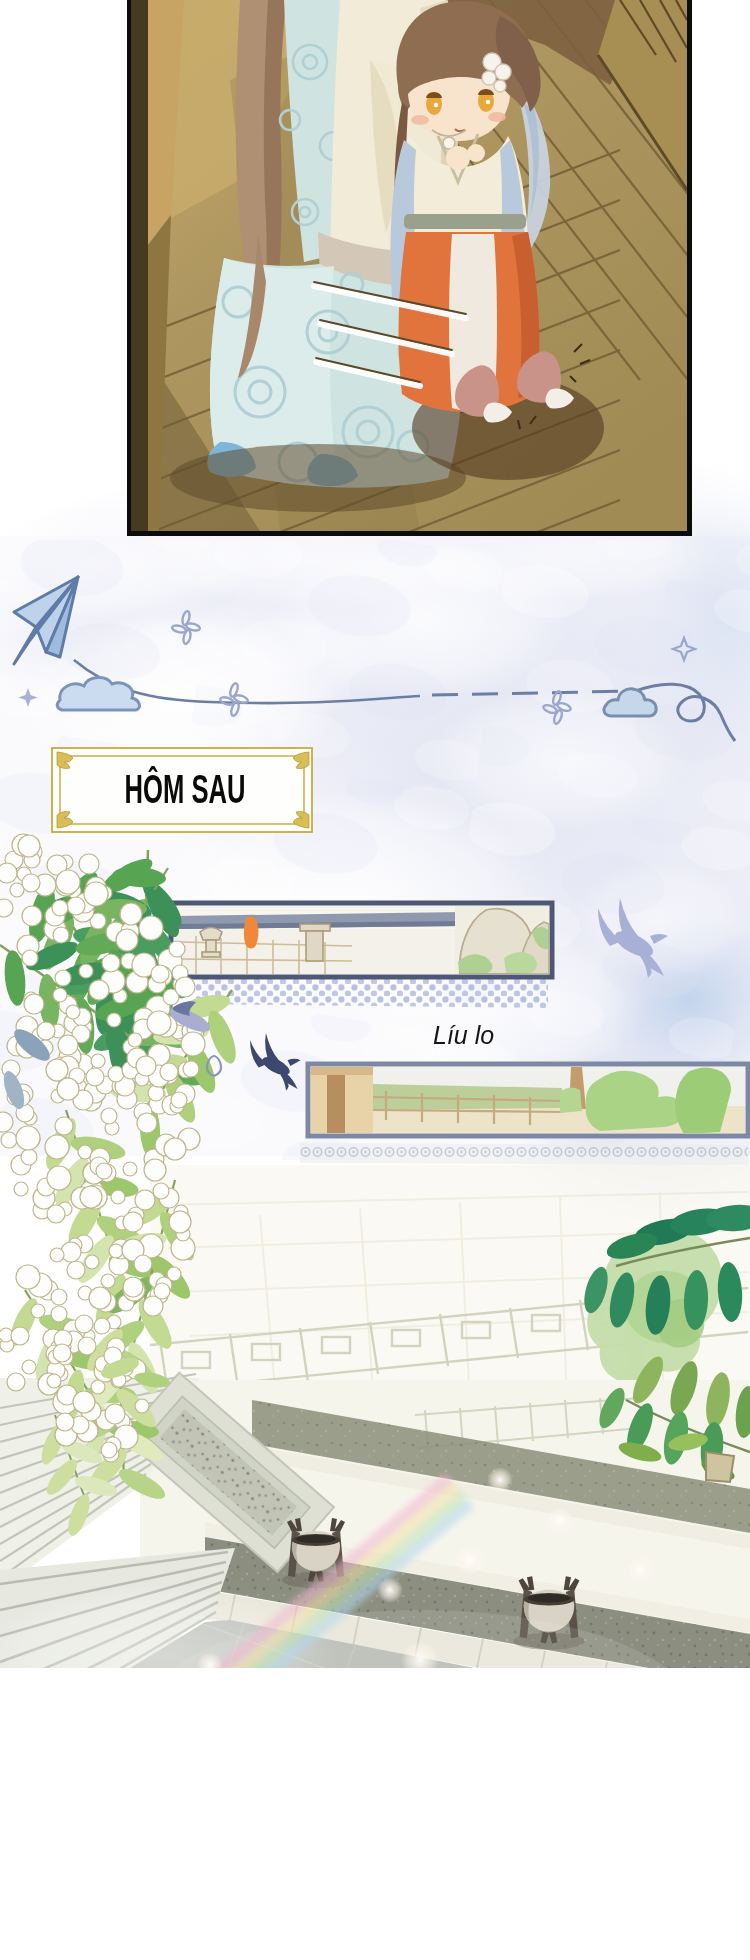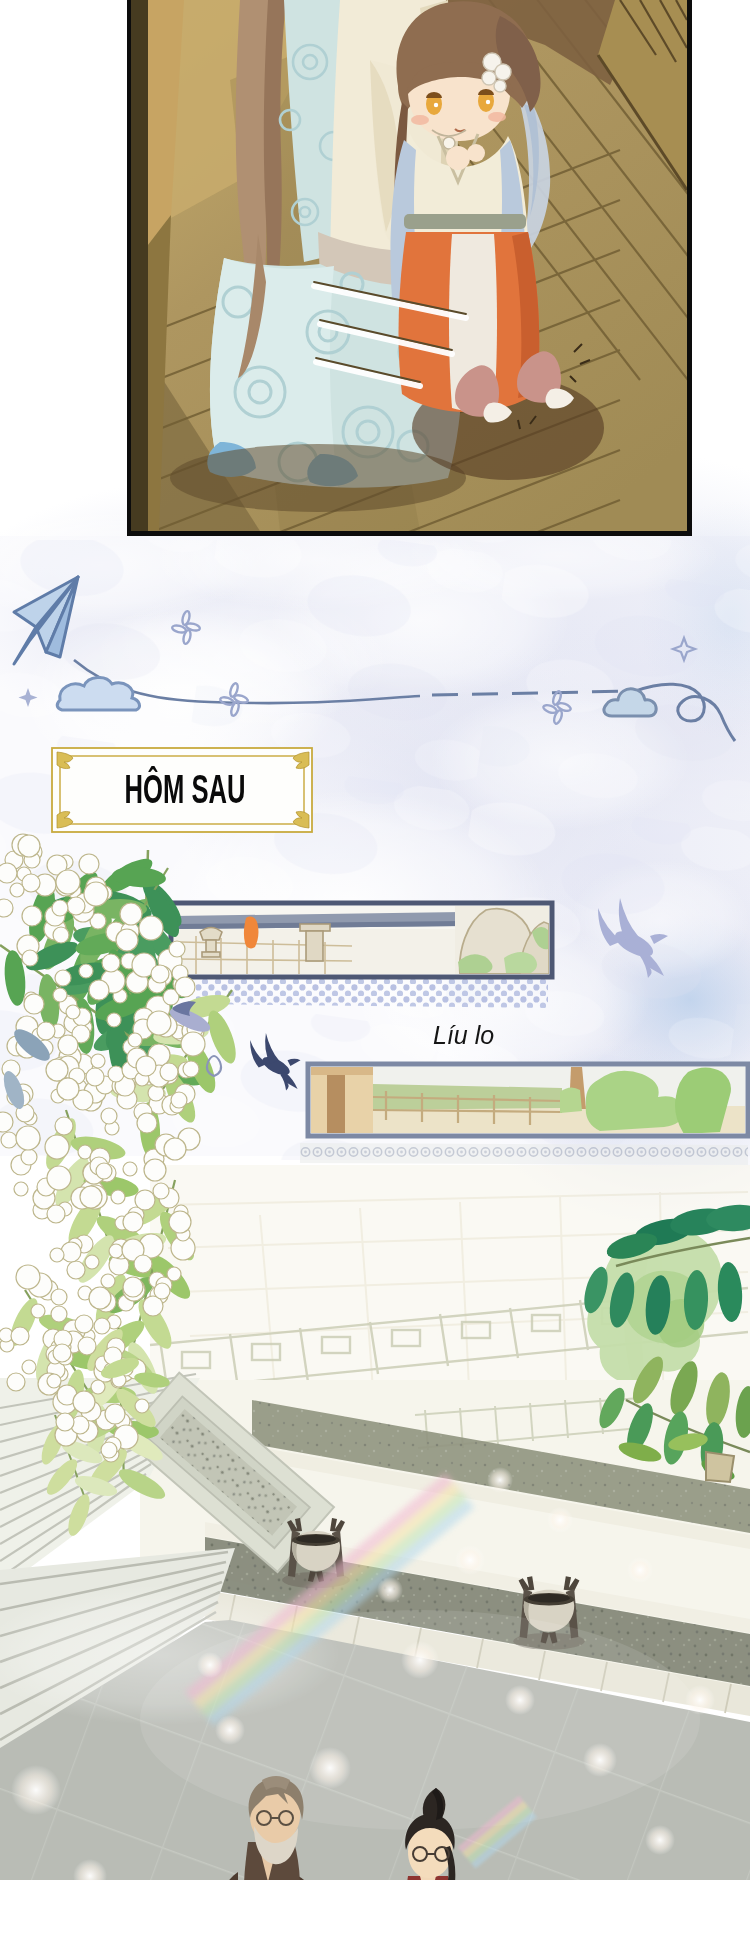--- a/index.html
+++ b/index.html
@@ -1,15 +1,15 @@
 <!DOCTYPE html>
 <html><head><meta charset="utf-8">
 <style>
 html,body{margin:0;padding:0;background:#fff;}
-#page{position:relative;width:750px;height:1880px;overflow:hidden;font-family:"Liberation Sans",sans-serif;}
+#page{position:relative;width:750px;height:1668px;overflow:hidden;font-family:"Liberation Sans",sans-serif;}
 svg{display:block;}
 </style></head><body>
 <div id="page">
 <svg width="750" height="1960" viewBox="0 0 750 1960">
 <defs>
 <radialGradient id="lav1" cx="50%" cy="50%" r="50%">
   <stop offset="0%" stop-color="#dcdff0" stop-opacity="0.62"></stop>
   <stop offset="65%" stop-color="#e2e4f2" stop-opacity="0.45"></stop>
   <stop offset="100%" stop-color="#e8eaf6" stop-opacity="0"></stop>
 </radialGradient>

